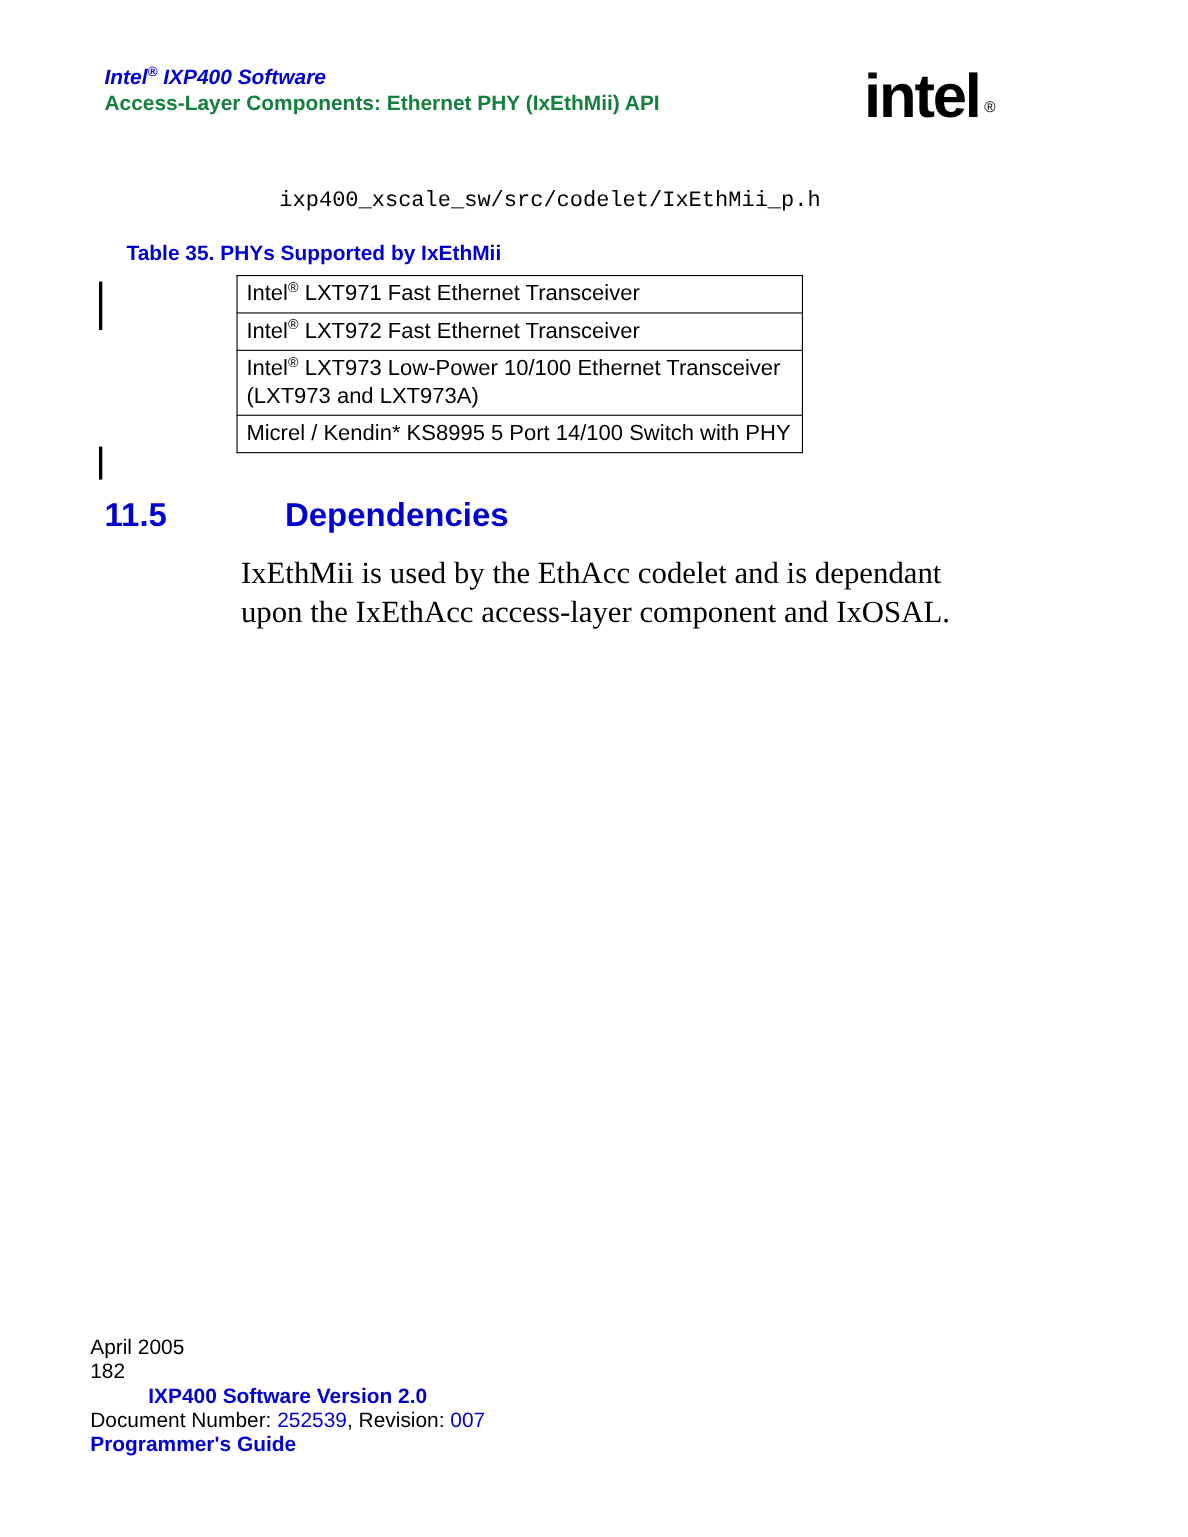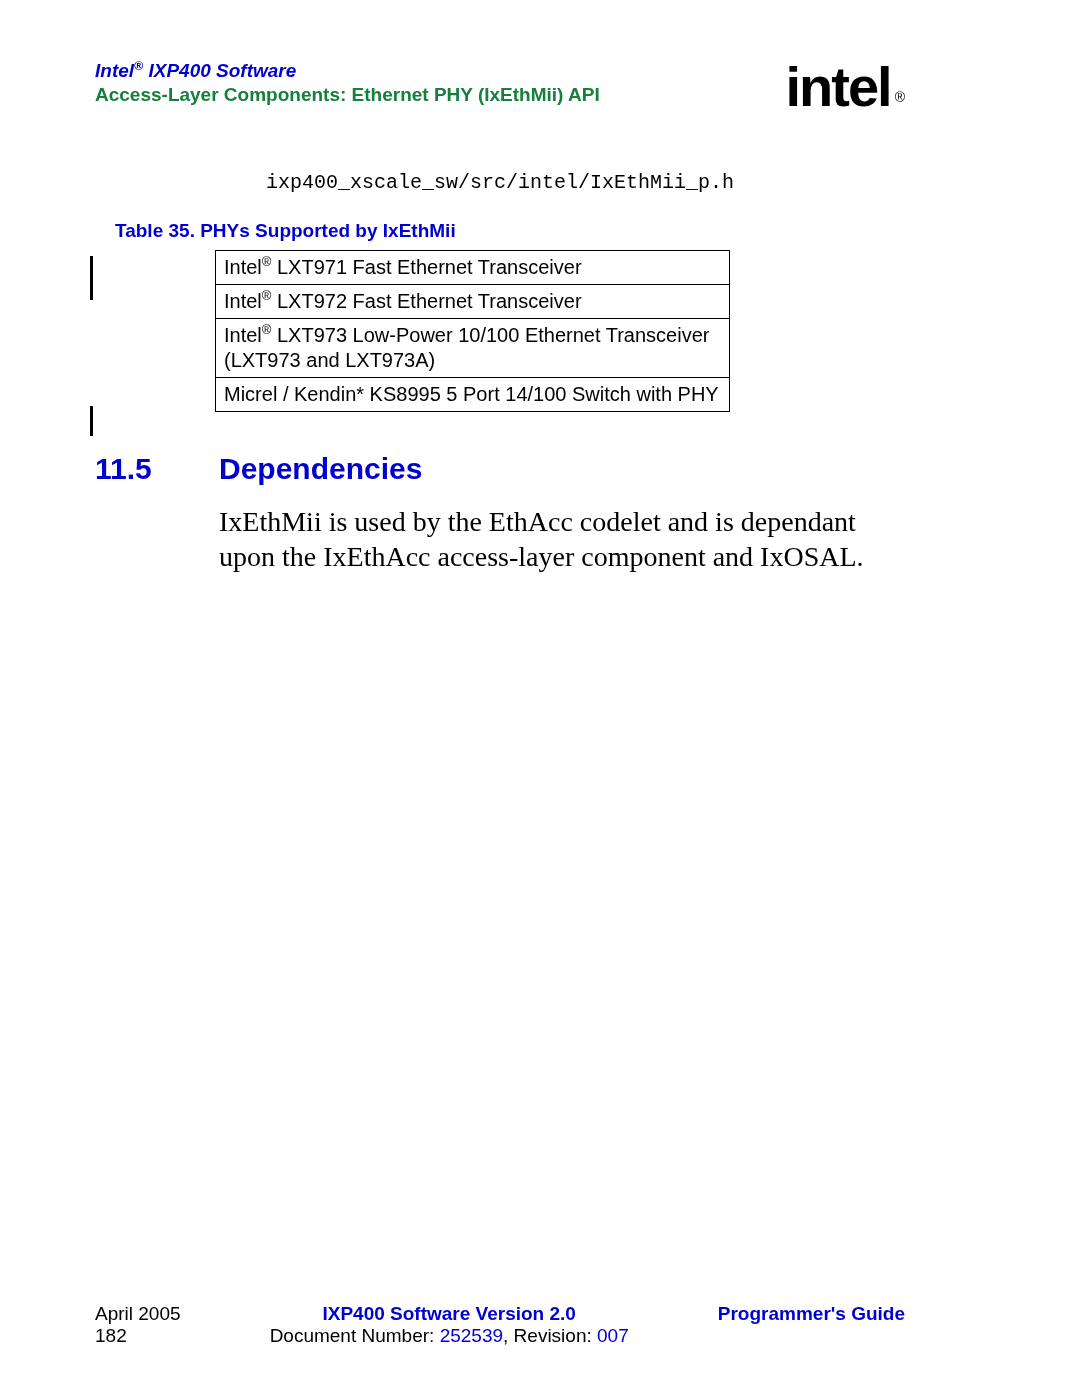--- a/index.html
+++ b/index.html
@@ -86,20 +86,21 @@
   .change-bar {
     position: absolute;
     left: 90px;
     width: 3px;
     background: #000;
   }
   .section-heading {
     display: flex;
     align-items: baseline;
     margin-top: 40px;
+    gap: 40px;
   }
   .section-number {
     color: #0000d0;
     font-weight: bold;
     font-size: 30px;
     width: 124px;
   }
   .section-title {
     color: #0000d0;
     font-weight: bold;
@@ -109,26 +110,27 @@
     font-family: "Times New Roman", Times, serif;
     font-size: 28px;
     margin-left: 124px;
     margin-top: 18px;
     line-height: 1.25;
     max-width: 710px;
   }
   .footer {
     position: absolute;
     bottom: 50px;
-    left: 95px;
+    left: 82px;
     right: 95px;
     display: flex;
     justify-content: space-between;
     align-items: flex-start;
     font-size: 19px;
+    flex-direction: column;
   }
   .footer-left {
     text-align: left;
   }
   .footer-center {
     text-align: center;
   }
   .footer-right {
     text-align: right;
   }
@@ -156,21 +158,21 @@
         <span>Intel</span><span class="reg-sup">®</span><span> IXP400 Software</span>
       </div>
       <div class="header-subtitle">Access-Layer Components: Ethernet PHY (IxEthMii) API</div>
     </div>
     <div class="logo">
       <span class="logo-text">intel</span>
       <span class="logo-trade">®</span>
     </div>
   </div>
 
-  <div class="code-path">ixp400_xscale_sw/src/intel/IxEthMii_p.h</div>
+  <div class="code-path">ixp400_xscale_sw/src/codelet/IxEthMii_p.h</div>
 
   <div class="table-caption">Table 35.  PHYs Supported by IxEthMii</div>
 
   <div class="change-bar" style="top:256px;height:44px;"></div>
 
   <table class="phy-table">
     <tbody>
         <tr>
           <td>
       <span>Intel</span><span class="reg-sup">®</span><span> LXT971 Fast Ethernet Transceiver</span>

